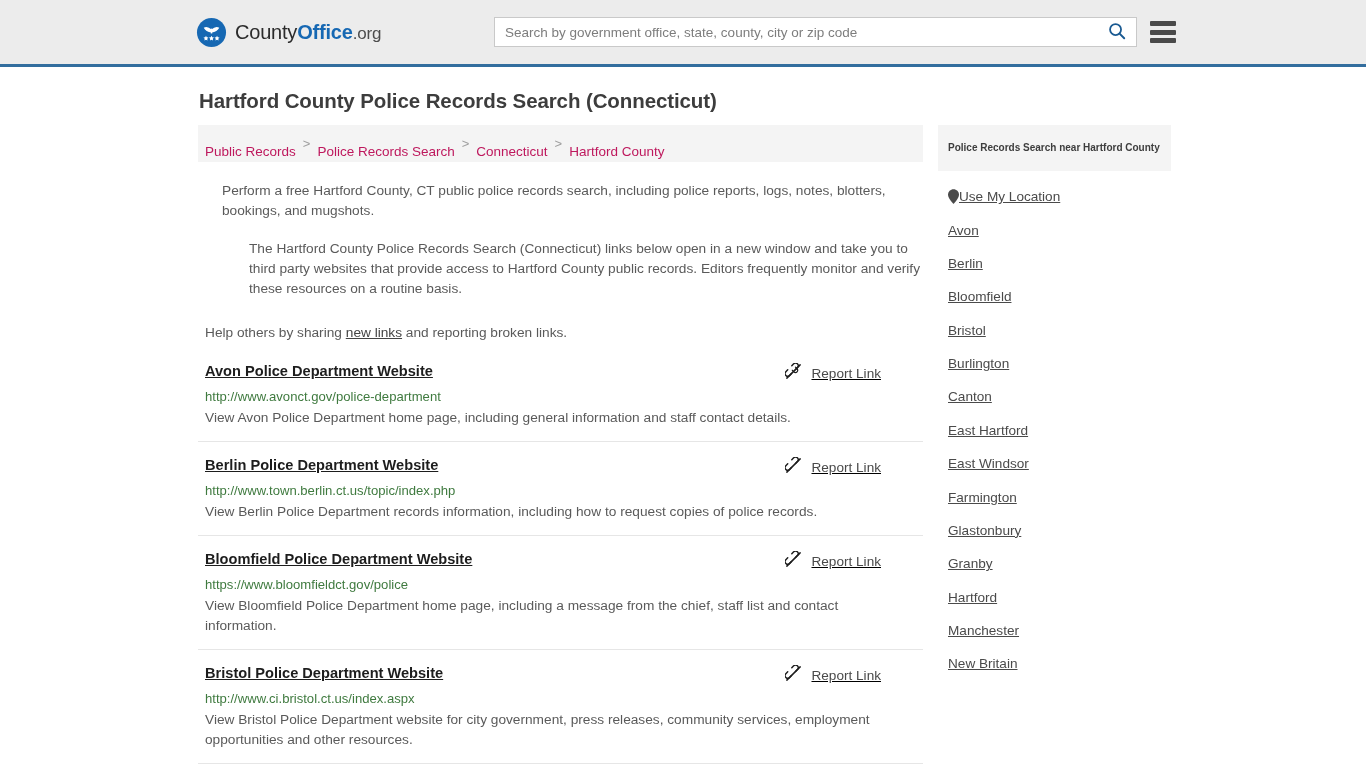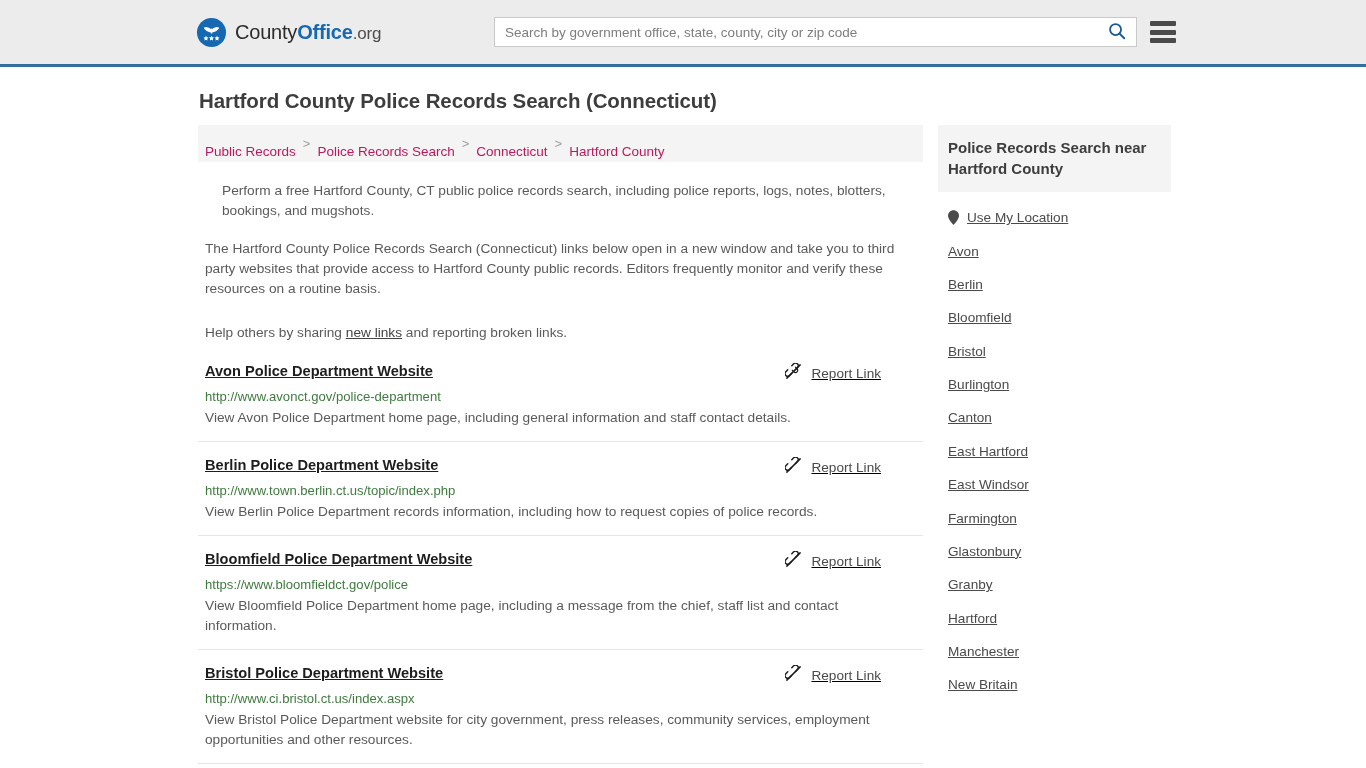--- a/index.html
+++ b/index.html
@@ -140,21 +140,21 @@
   }
 
   .intro {
     margin: 0;
     padding: 0 0 0 7px;
     font-size: 13.7px;
     line-height: 20px;
     color: #5a5a5a;
   }
   .intro.p1 { margin-top: 19px; margin-left: 17px; }
-  .intro.p2 { margin-top: 18px; }
+  .intro.p2 { margin-top: 18px; margin-left: 44px; }
   .intro.p3 { margin-top: 24px; }
   .intro a {
     color: #444;
     text-decoration: underline;
     font-weight: normal;
   }
 
   .listings { margin-top: 19px; }
   .listing {
     padding: 0 0 0 7px;
@@ -212,30 +212,30 @@
   
   .sidebar {
     position: absolute;
     left: 938px;
     top: 0;
     width: 233px;
   }
   .sidebar-head {
     background: #f4f4f4;
     padding: 12px 10px 13px 10px;
-    font-size: 15px;
+    font-size: 10px;
     font-weight: bold;
     color: #3d3d3d;
     line-height: 21px;
   }
   .sidebar-list { margin-top: 9px; }
   .sidebar-item {
     display: flex;
     align-items: center;
-    gap: 8px;
+    gap: 0;
     padding: 9.2px 0 9.2px 10px;
     font-size: 13.6px;
     color: #4a4a4a;
     cursor: pointer;
   }
   .sidebar-item .lbl {
     text-decoration: underline;
     color: #4a4a4a;
   }
   .pin-icon { flex: 0 0 11px; width: 11px; height: 15px; }

